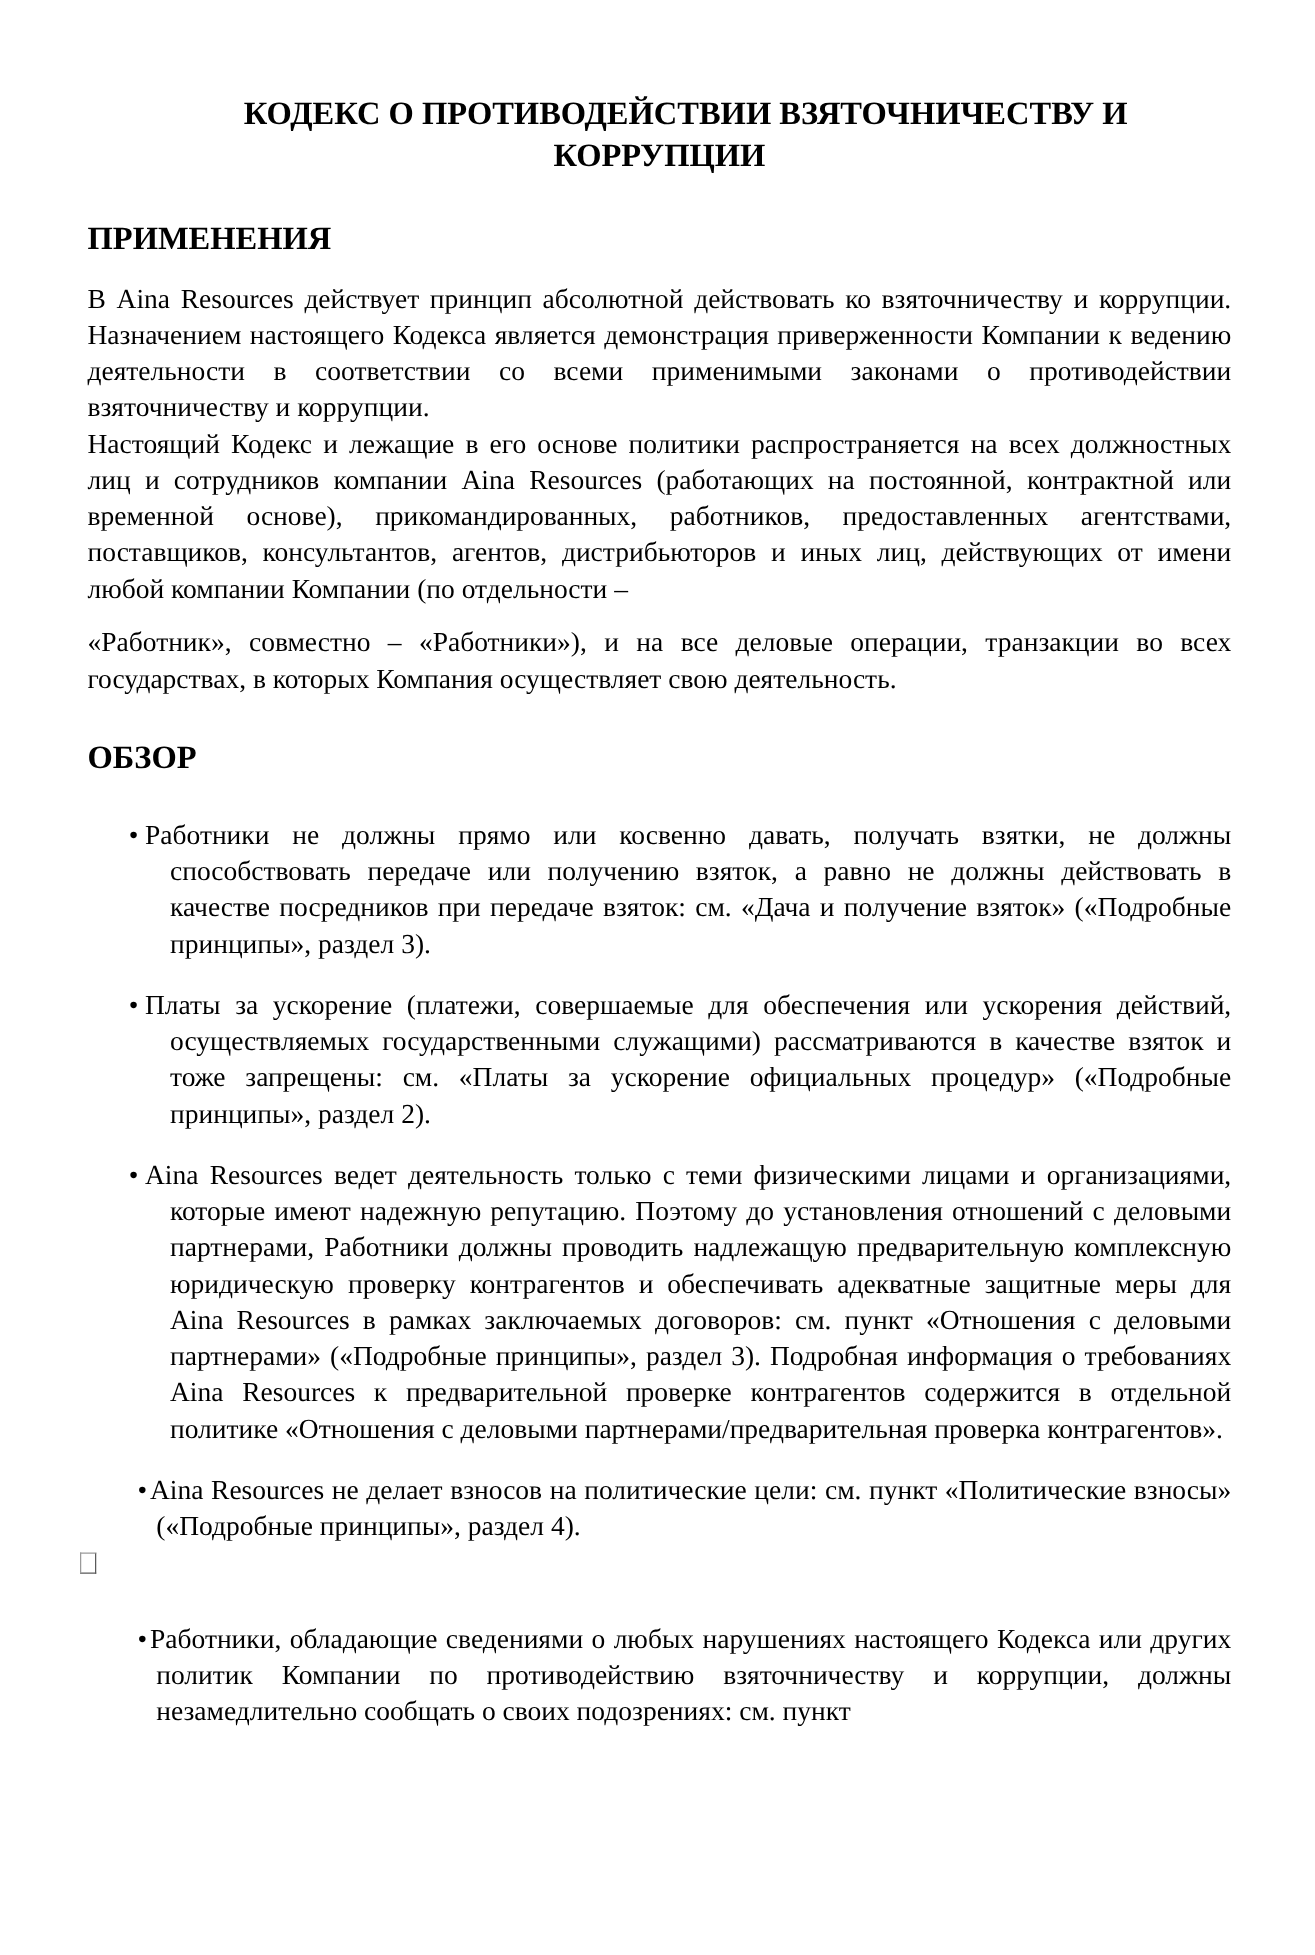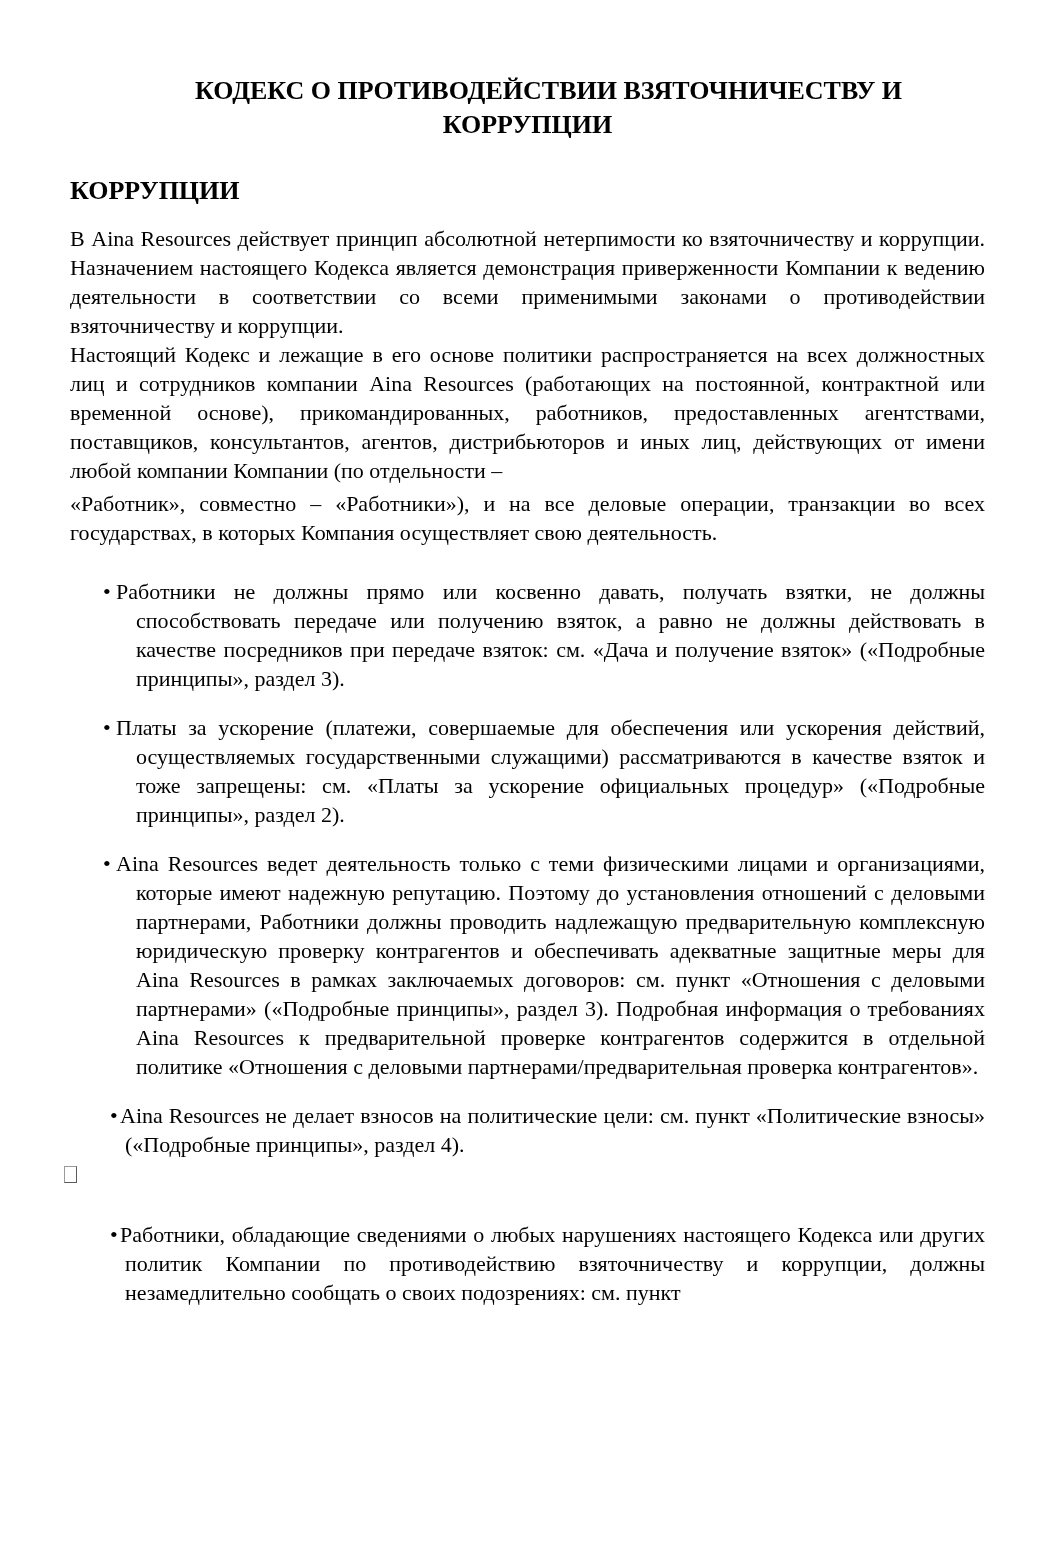--- a/index.html
+++ b/index.html
@@ -31,21 +31,21 @@
     line-height: 34px;
     font-weight: 700;
     margin: 32px 0 16px 0;
   }
   .para {
     font-size: 22px;
     line-height: 29px;
     text-align: justify;
     margin: 0;
   }
-  .para.joined { margin-top: 4px; }   
+  .para.joined { margin-top: 14px; }   
   .bullet {
     position: relative;
     font-size: 22px;
     line-height: 29px;
     text-align: justify;
     margin: 20px 0 0 66px;       
     text-indent: -20px;          
   }
   .bullet.first { margin-top: 30px; }
   .bullet .dot {
@@ -79,30 +79,31 @@
   .bullet.last { margin-top: 32px; }
 </style>
 </head>
 <body>
 
 <div class="page">
 
   <h1 class="doc-title">КОДЕКС О ПРОТИВОДЕЙСТВИИ ВЗЯТОЧНИЧЕСТВУ И КОРРУПЦИИ</h1>
 
   <section>
-    <h2 class="heading">КОРРУПЦИИ</h2>
-    <p class="para">В Aina Resources действует принцип абсолютной нетерпимости ко взяточничеству и коррупции. Назначением настоящего Кодекса является демонстрация приверженности Компании к ведению деятельности в соответствии со всеми применимыми законами о противодействии взяточничеству и коррупции.</p>
+    <h2 class="heading">ПРИМЕНЕНИЯ</h2>
+    <p class="para">В Aina Resources действует принцип абсолютной действовать ко взяточничеству и коррупции. Назначением настоящего Кодекса является демонстрация приверженности Компании к ведению деятельности в соответствии со всеми применимыми законами о противодействии взяточничеству и коррупции.</p>
   </section>
 
   <section>
     <p class="para">Настоящий Кодекс и лежащие в его основе политики распространяется на всех должностных лиц и сотрудников компании Aina Resources (работающих на постоянной, контрактной или временной основе), прикомандированных, работников, предоставленных агентствами, поставщиков, консультантов, агентов, дистрибьюторов и иных лиц, действующих от имени любой компании Компании (по отдельности –</p>
     <p class="para joined">«Работник», совместно – «Работники»), и на все деловые операции, транзакции во всех государствах, в которых Компания осуществляет свою деятельность.</p>
   </section>
 
   <section>
+    <h2 class="heading">ОБЗОР</h2>
 
     <div class="bullet first">
       <span class="dot">•</span>
       <span>Работники не должны прямо или косвенно давать, получать взятки, не должны способствовать передаче или получению взяток, а равно не должны действовать в качестве посредников при передаче взяток: см. «Дача и получение взяток» («Подробные принципы», раздел 3).</span>
     </div>
 
     <div class="bullet">
       <span class="dot">•</span>
       <span>Платы за ускорение (платежи, совершаемые для обеспечения или ускорения действий, осуществляемых государственными служащими) рассматриваются в качестве взяток и тоже запрещены: см. «Платы за ускорение официальных процедур» («Подробные принципы», раздел 2).</span>
     </div>

